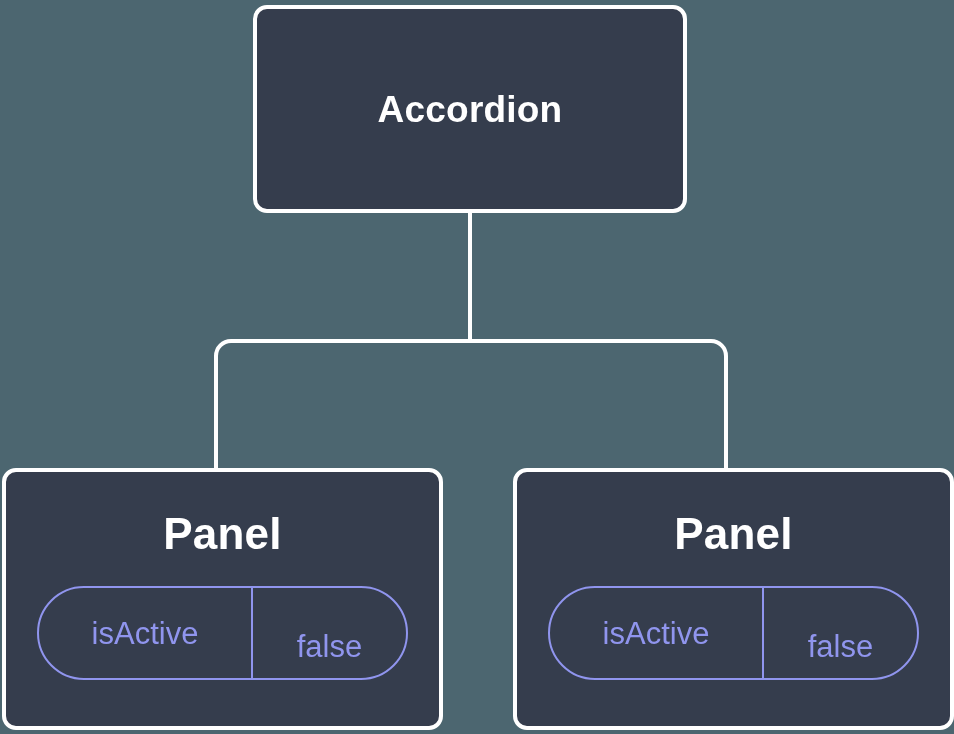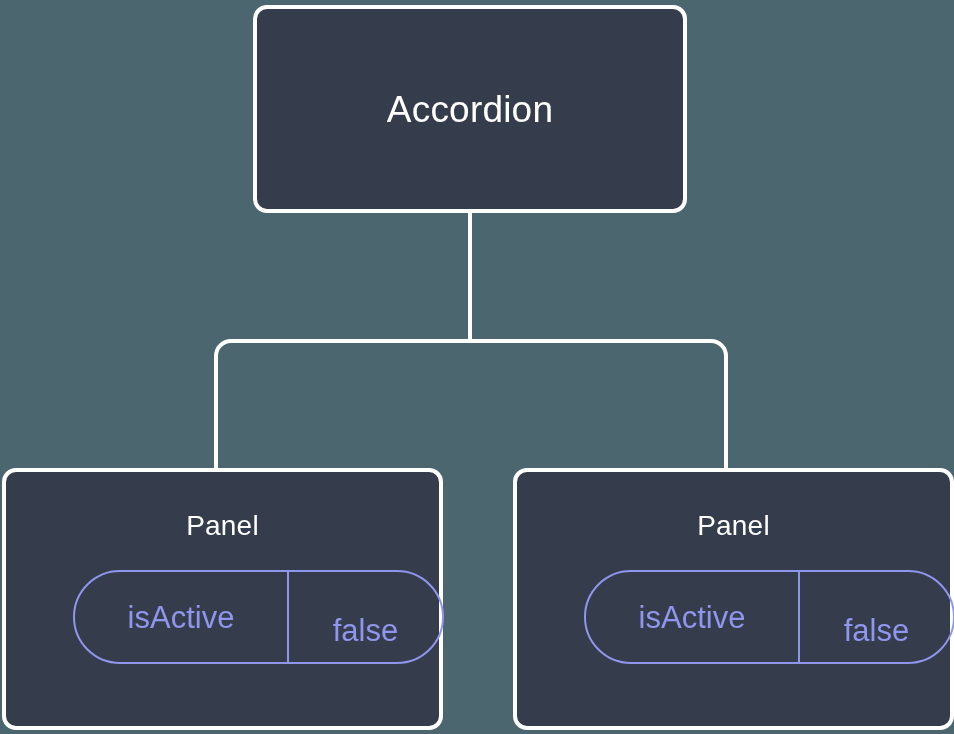--- a/index.html
+++ b/index.html
@@ -53,36 +53,35 @@
     height: 262px;
     justify-content: flex-start;
     padding-top: 40px;
   }
 
   .node-child-left  { left: 2px; }
   .node-child-right { left: 513px; }
 
   .node-title {
     color: #ffffff;
-    font-weight: 400;
+    font-weight: 700;
     letter-spacing: 0.2px;
     line-height: 1;
     white-space: nowrap;
   }
 
   .node-root .node-title { font-size: 37px; }
-  .node-child .node-title { font-size: 28px; }
+  .node-child .node-title { font-size: 44px; }
 
   
   .props {
     margin-top: 30px;
     display: flex;
-    justify-content: flex-end;
+    justify-content: center;
     width: 100%;
-    padding-left: 10px;
   }
 
   .prop-pill {
     box-sizing: border-box;
     display: flex;
     align-items: stretch;
     height: 94px;
     border: 2px solid #9095ee;
     border-radius: 47px;
     overflow: hidden;

